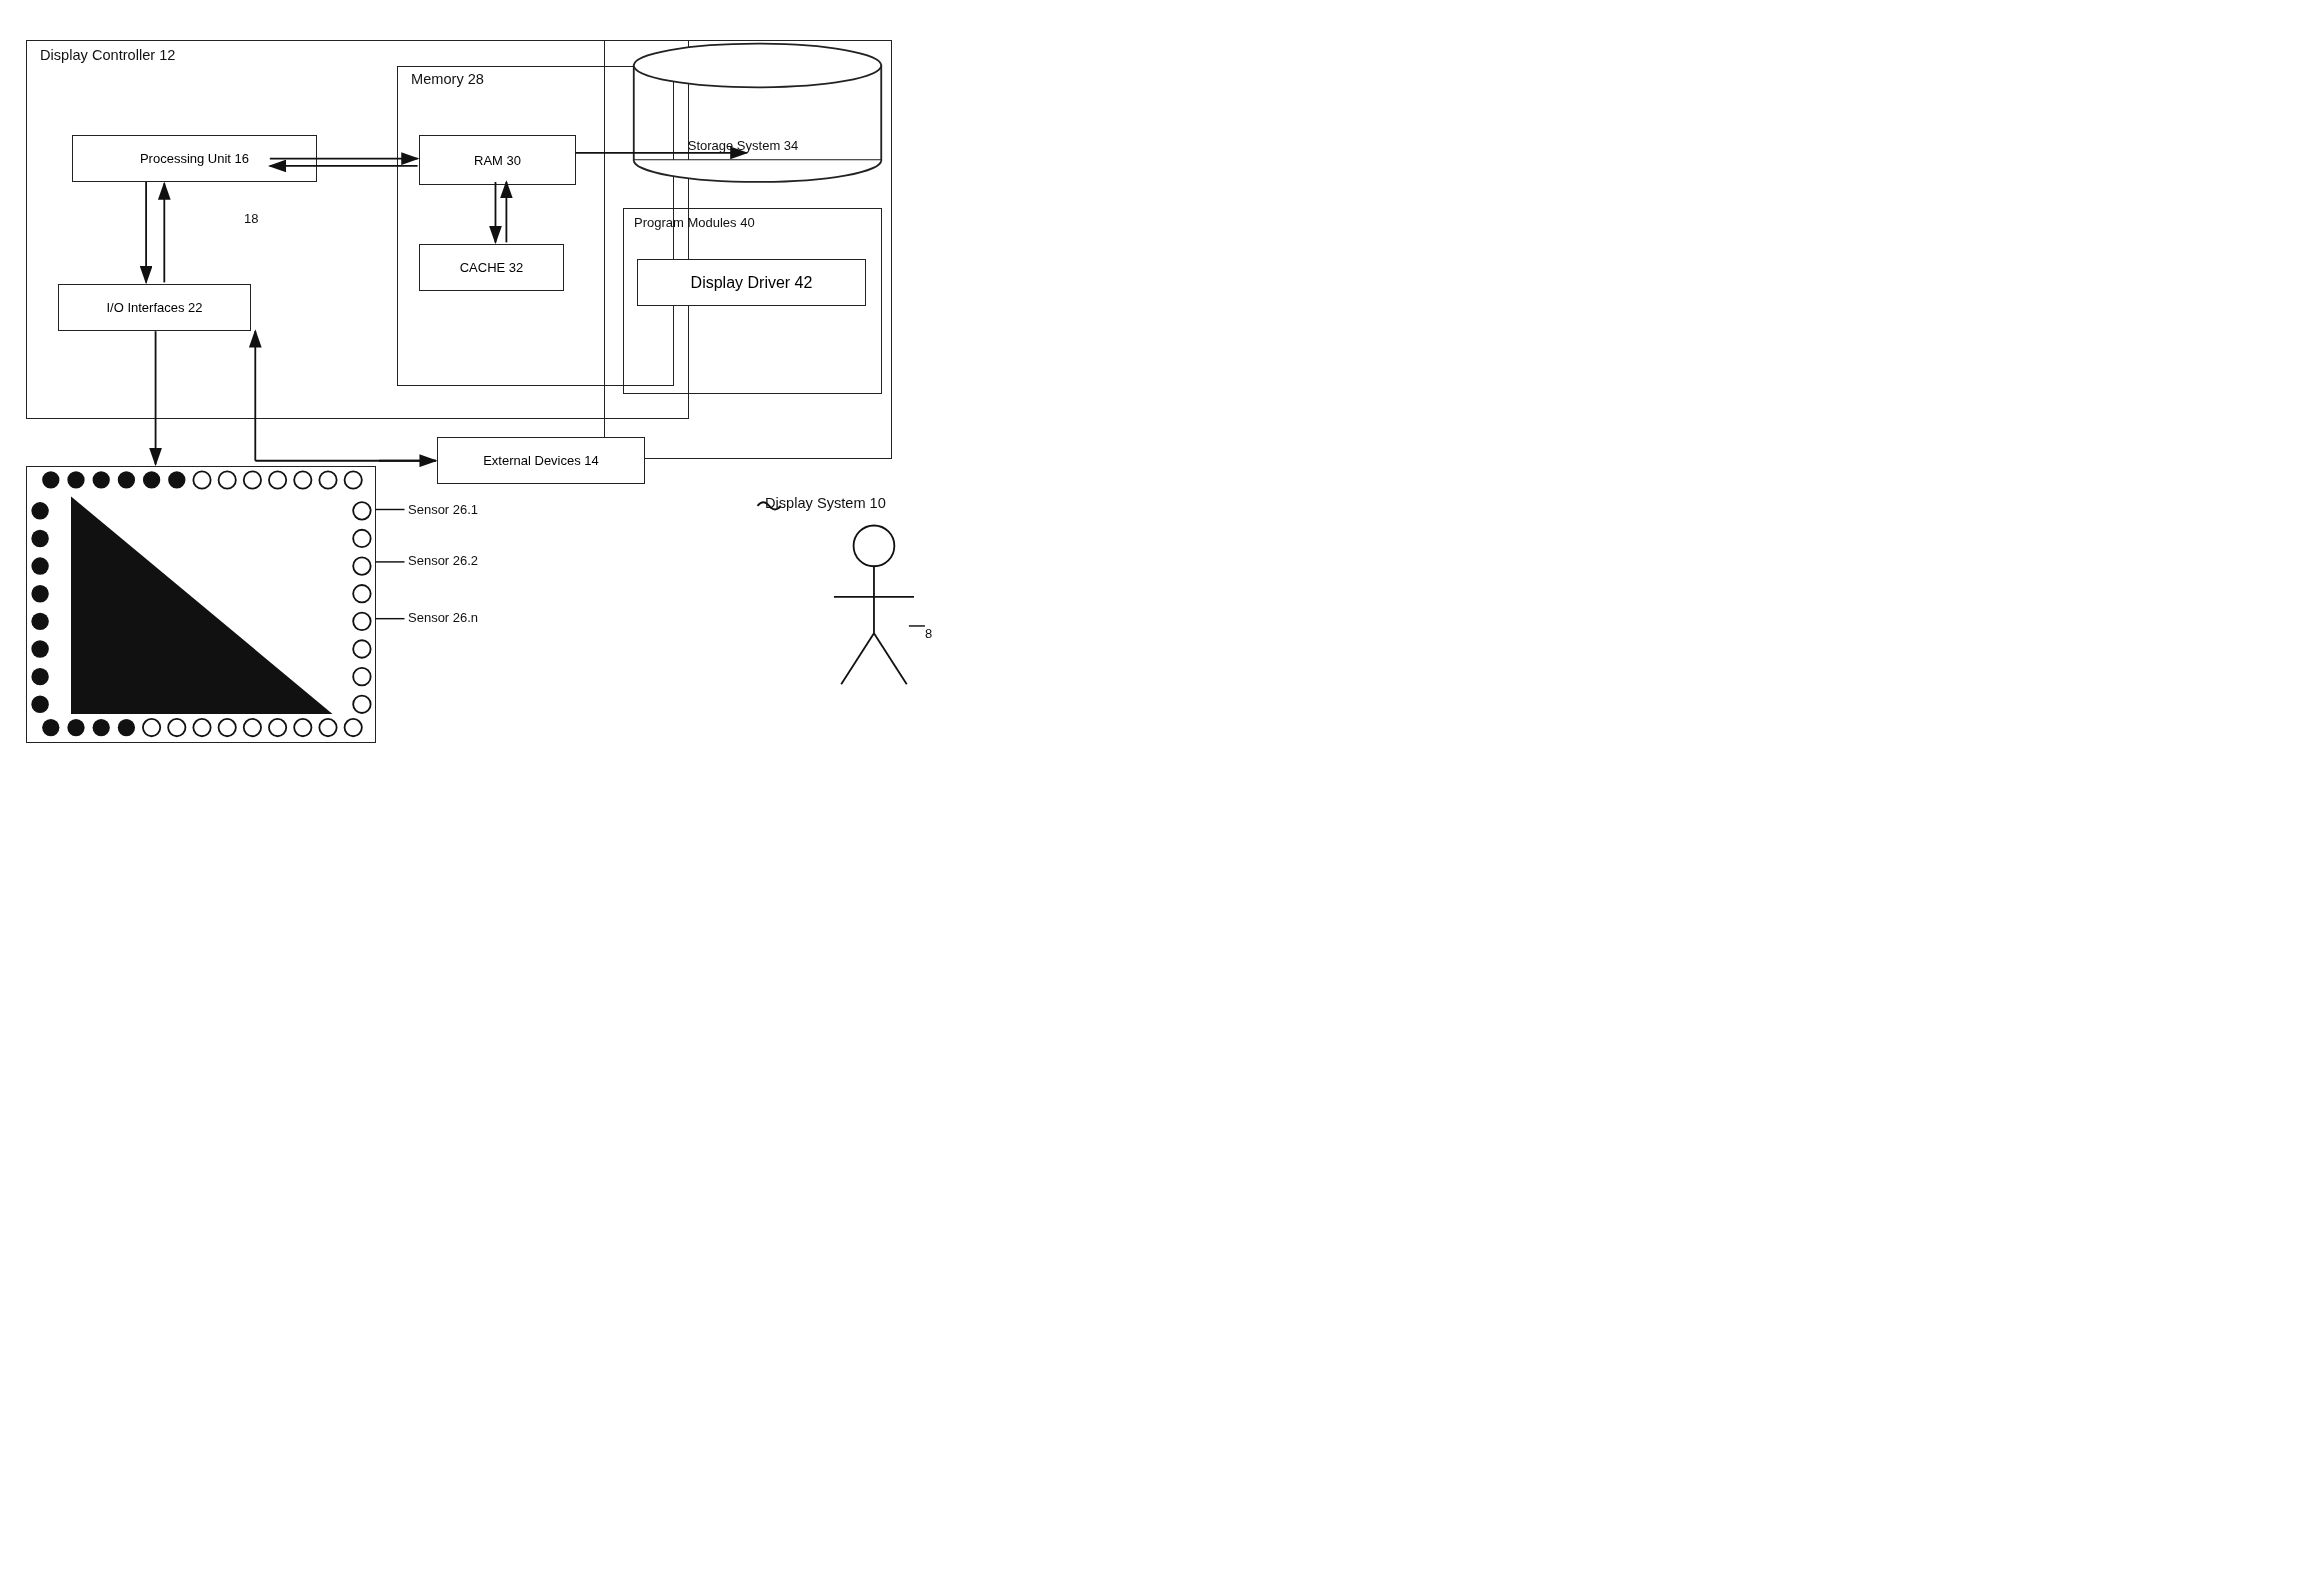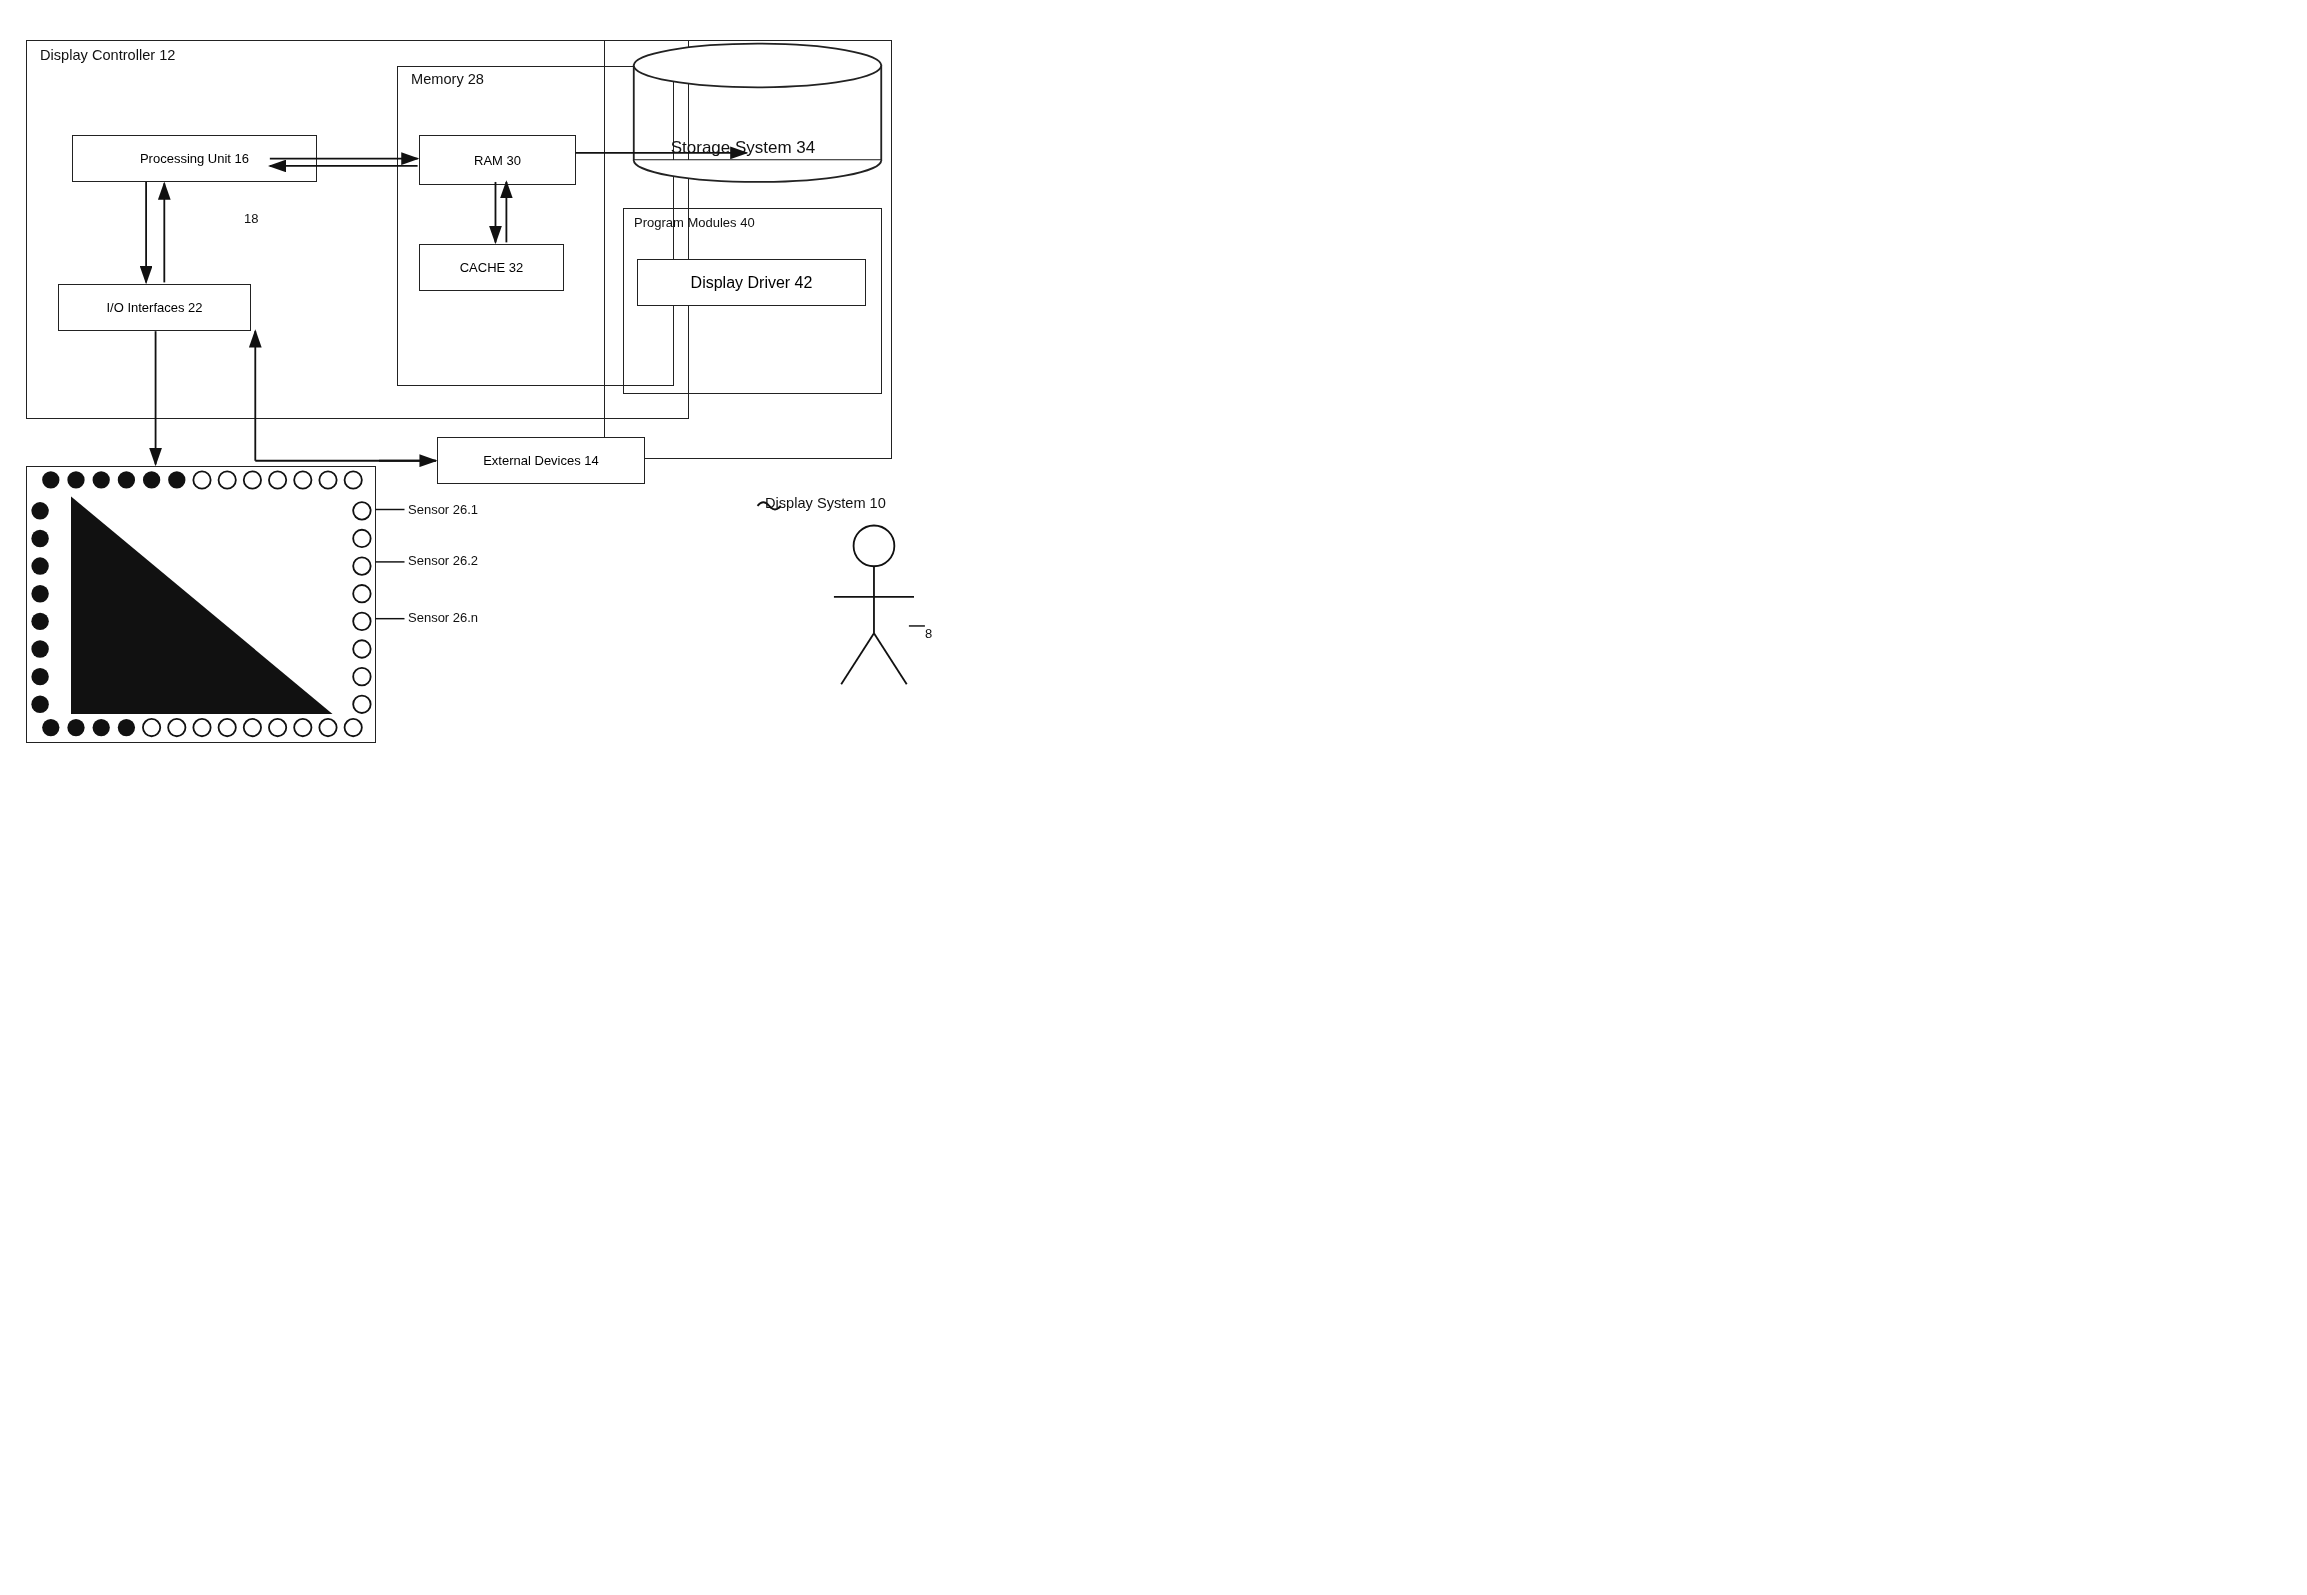--- a/index.html
+++ b/index.html
@@ -64,21 +64,21 @@
 
   <div class="box" style="left:419px;top:135px;width:157px;height:50px;">
     <span style="font-size:13px;">RAM 30</span>
   </div>
 
   <div class="box" style="left:419px;top:244px;width:145px;height:47px;">
     <span style="font-size:13px;">CACHE 32</span>
   </div>
 
   <div class="box" style="left:604px;top:40px;width:288px;height:419px;background:transparent;"></div>
-  <span class="box-label" style="left:634px;top:138px;font-size:17px;text-align:center;width:218px;">Storage System 34</span>
+  <span class="box-label" style="left:634px;top:138px;font-size:13px;text-align:center;width:218px;">Storage System 34</span>
 
   <div class="box" style="left:623px;top:208px;width:259px;height:186px;background:transparent;"></div>
   <span class="box-label" style="left:634px;top:215px;font-size:13px;">Program Modules 40</span>
 
   <div class="box" style="left:637px;top:259px;width:229px;height:47px;">
     <span style="font-size:16px;">Display Driver 42</span>
   </div>
 
   <div class="box" style="left:437px;top:437px;width:208px;height:47px;">
     <span style="font-size:13px;">External Devices 14</span>

